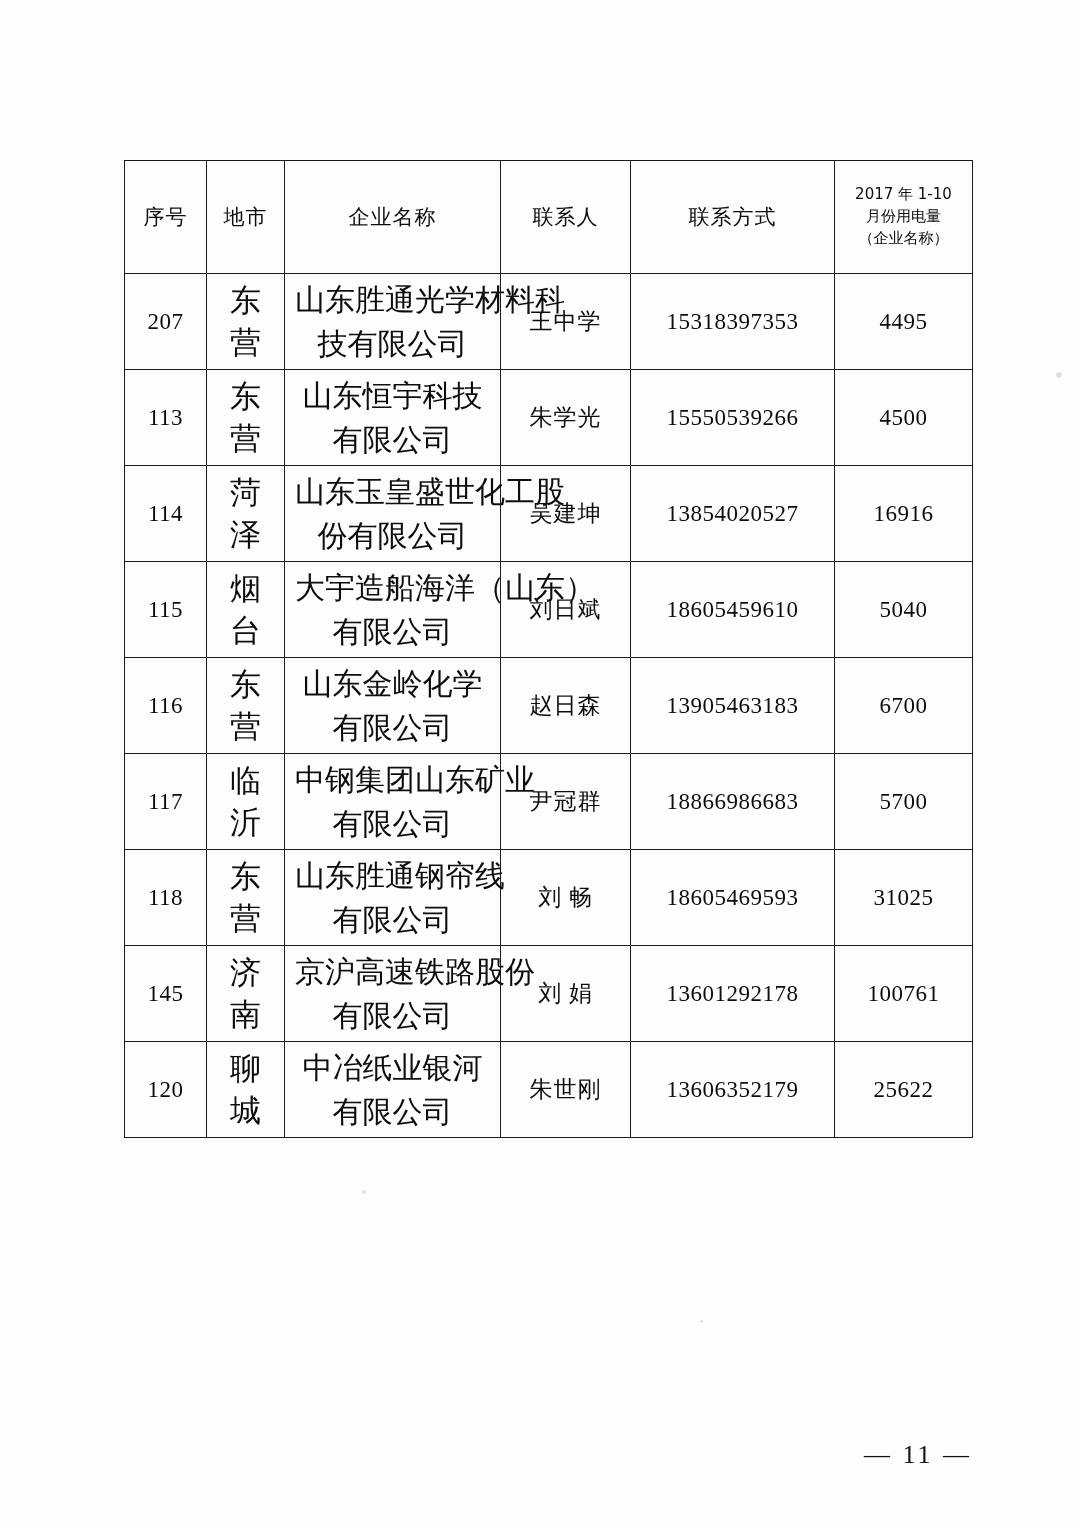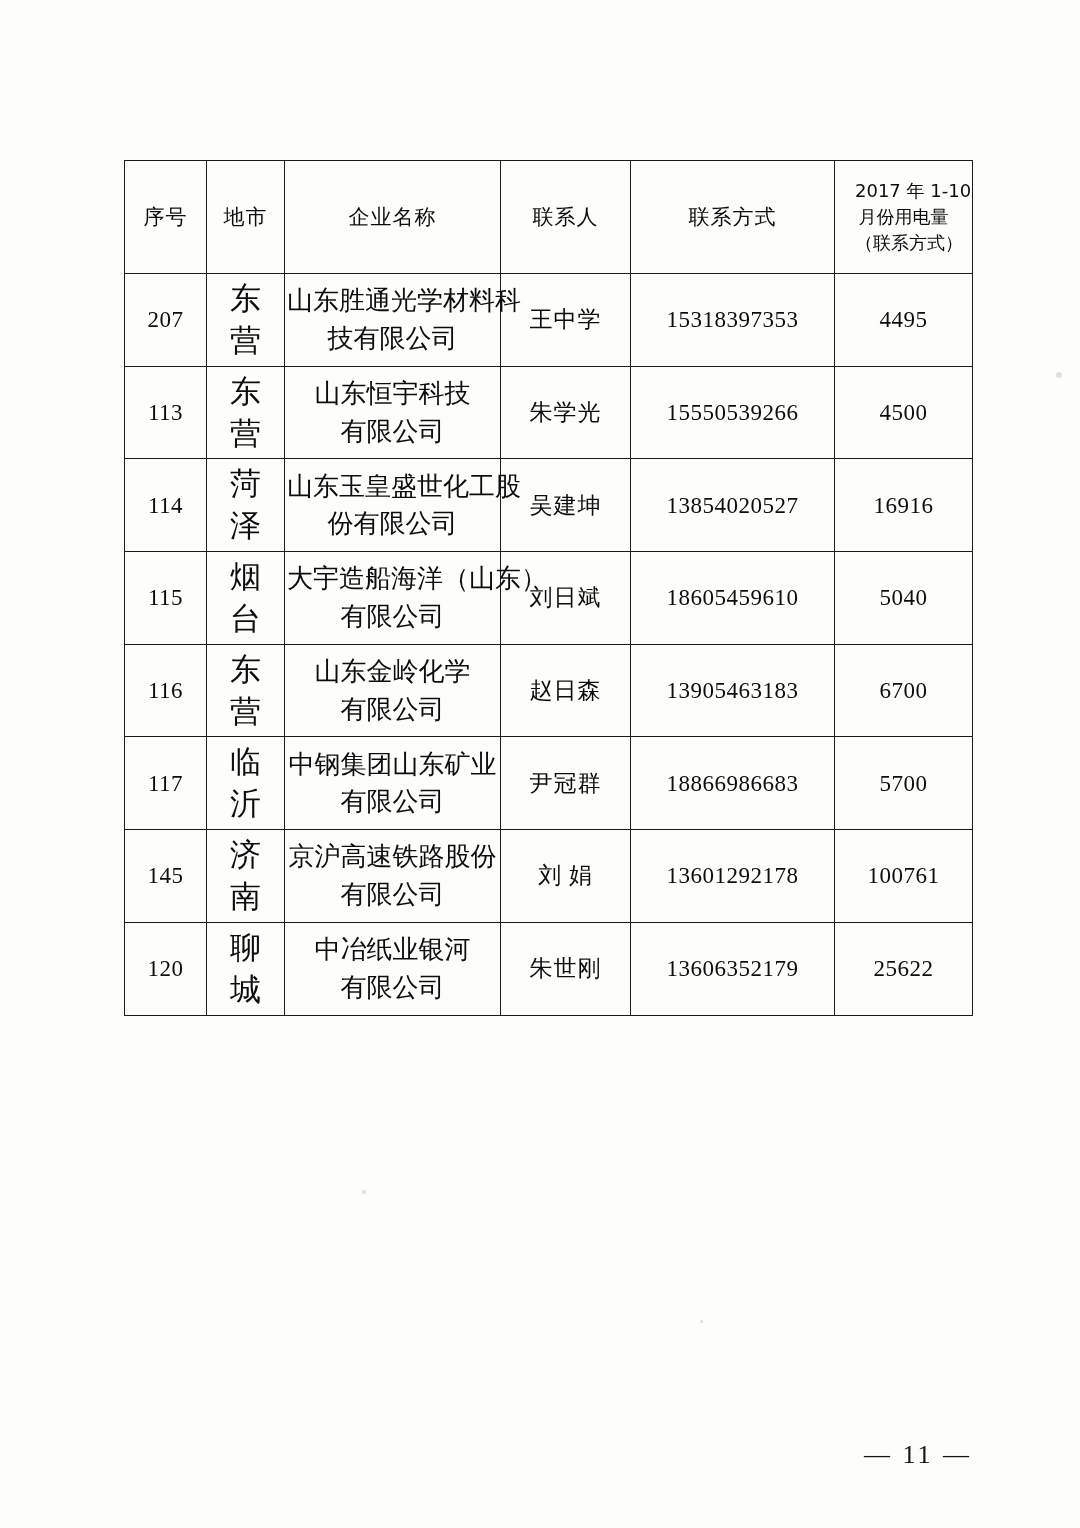--- a/index.html
+++ b/index.html
@@ -50,38 +50,38 @@
   col.c-power { width: 138px; }
 
   thead td {
     height: 104px;
     font-family: "DejaVu Sans", "Liberation Sans", sans-serif;
     font-weight: bold;
     font-size: 21px;
     letter-spacing: 1px;
   }
   thead td.power-head {
-    font-size: 18px;
+    font-size: 15px;
     line-height: 1.45;
     letter-spacing: 0px;
     padding: 2px 20px;
   }
   thead td.power-head .ln {
     display: block;
     white-space: nowrap;
   }
   tbody td {
     height: 78px;
     font-size: 31px;
     font-family: "Liberation Serif", serif;
   }
   tbody td.cell-name {
-    font-size: 26px;
+    font-size: 30px;
     line-height: 1.45;
-    padding: 4px 2px;
+    padding: 4px 10px;
   }
   tbody td.cell-name .ln {
     display: block;
     white-space: nowrap;
   }
   tbody td.cell-person {
     font-size: 23px;
     letter-spacing: 1px;
     text-align: center;
   }
@@ -131,21 +131,21 @@
       <thead>
         <tr>
           <td>序号</td>
           <td>地市</td>
           <td>企业名称</td>
           <td>联系人</td>
           <td>联系方式</td>
           <td class="power-head">
             <span class="ln">2017 年 1-10</span>
             <span class="ln">月份用电量</span>
-            <span class="ln">（联系方式）</span>
+            <span class="ln">（企业名称）</span>
           </td>
         </tr>
       </thead>
       <tbody>
         <tr>
           <td class="cell-idx">207</td>
           <td>东营</td>
           <td class="cell-name">
             <span class="ln">山东胜通光学材料科</span>
             <span class="ln">技有限公司</span>
@@ -203,20 +203,31 @@
           <td>临沂</td>
           <td class="cell-name">
             <span class="ln">中钢集团山东矿业</span>
             <span class="ln">有限公司</span>
           </td>
           <td class="cell-person">尹冠群</td>
           <td class="cell-phone">18866986683</td>
           <td class="cell-power">5700</td>
         </tr>
         <tr>
+          <td class="cell-idx">118</td>
+          <td>东营</td>
+          <td class="cell-name">
+            <span class="ln">山东胜通钢帘线</span>
+            <span class="ln">有限公司</span>
+          </td>
+          <td class="cell-person">刘  畅</td>
+          <td class="cell-phone">18605469593</td>
+          <td class="cell-power">31025</td>
+        </tr>
+        <tr>
           <td class="cell-idx">145</td>
           <td>济南</td>
           <td class="cell-name">
             <span class="ln">京沪高速铁路股份</span>
             <span class="ln">有限公司</span>
           </td>
           <td class="cell-person">刘  娟</td>
           <td class="cell-phone">13601292178</td>
           <td class="cell-power">100761</td>
         </tr>

